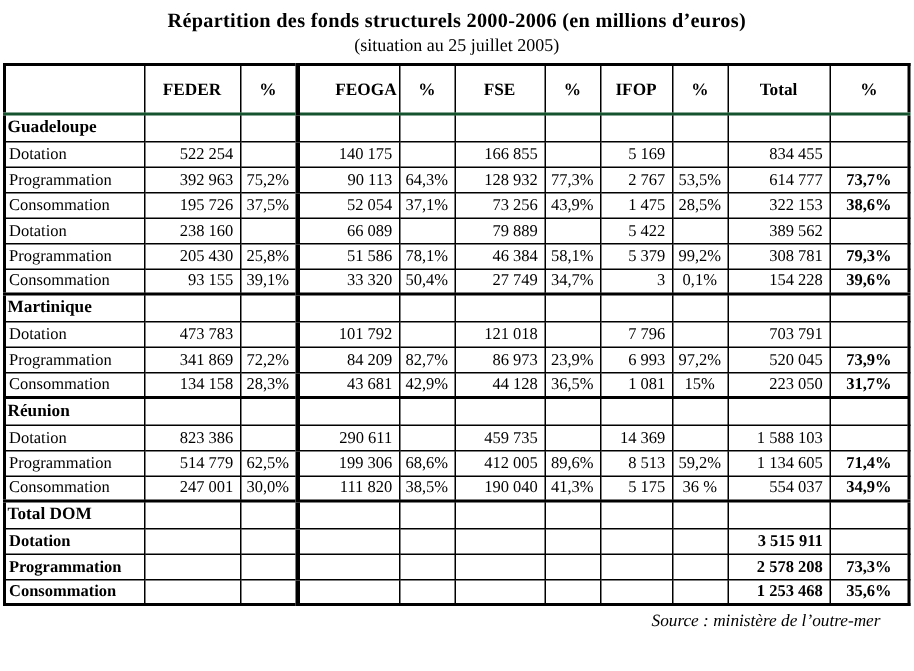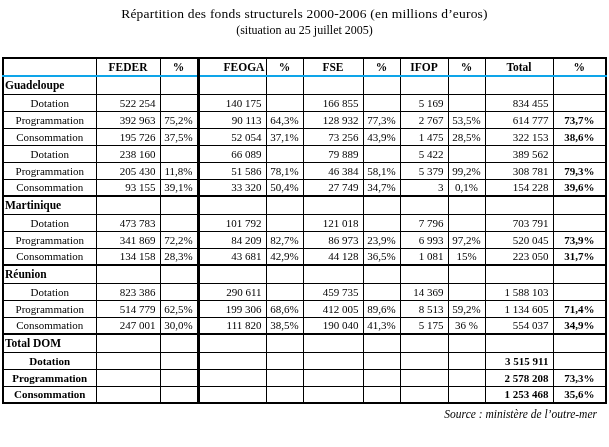--- a/index.html
+++ b/index.html
@@ -4,64 +4,64 @@
 <style>
   html,body{margin:0;padding:0;background:#ffffff;}
   body{
     width:609px;height:447px;
     font-family:"Liberation Serif","DejaVu Serif",serif;
     color:#000;
     position:relative;
   }
   .title{
     text-align:center;
-    font-weight:normal;
+    font-weight:bold;
     font-size:13.5px;
     padding-top:6px;
     letter-spacing:0.2px;
   }
   .subtitle{
     text-align:center;
     font-size:12px;
     margin-top:1px;
-    margin-bottom:19px;
+    margin-bottom:4px;
   }
   table{
     border-collapse:collapse;
     table-layout:fixed;
     margin-left:2px;
     width:604px;
     border:2px solid #000;
   }
   th,td{
     border:1px solid #000;
     font-size:11px;
     padding:0 2px;
     overflow:hidden;
     white-space:nowrap;
   }
-  thead tr{height:18px;border-bottom:2px solid #0ea5e9;}
+  thead tr{height:33px;border-bottom:2px solid #14532d;}
   thead th{font-weight:bold;text-align:center;font-size:11.5px;}
   
   th:nth-child(4),td:nth-child(4){border-left:3px solid #000;padding-left:24px;}
   tr.region-row{height:18px;border-top:2px solid #000;}
   tr.region-row td.region-label{
     font-weight:bold;text-align:left;font-size:11.5px;padding-left:1px;
   }
   tr.data-row{height:17px;}
-  td.row-label{text-align:center;padding-right:2px;}
+  td.row-label{text-align:left;padding-right:2px;}
   td.num-cell{text-align:right;padding-right:4px;}
   td.pct-cell{text-align:center;}
   td:nth-child(11){font-weight:bold;}
   tr.bold-row td{font-weight:bold;}
   .source{
     text-align:right;
     font-style:italic;
     font-size:11.5px;
-    padding-right:12px;
+    padding-right:22px;
     margin-top:4px;
   }
   
   col.c-label{width:93px;}
   col.c-feder{width:64px;}  col.c-p1{width:38px;}
   col.c-feoga{width:68px;}  col.c-p2{width:37px;}
   col.c-fse{width:60px;}    col.c-p3{width:37px;}
   col.c-ifop{width:48px;}   col.c-p4{width:37px;}
   col.c-total{width:68px;}  col.c-p5{width:53px;}
 </style>
@@ -162,21 +162,21 @@
         <td class="num-cell">79 889</td>
         <td class="pct-cell"></td>
         <td class="num-cell">5 422</td>
         <td class="pct-cell"></td>
         <td class="num-cell">389 562</td>
         <td class="pct-cell"></td>
       </tr>
       <tr class="data-row">
         <td class="row-label">Programmation</td>
         <td class="num-cell">205 430</td>
-        <td class="pct-cell">11,8%</td>
+        <td class="pct-cell">25,8%</td>
         <td class="num-cell">51 586</td>
         <td class="pct-cell">78,1%</td>
         <td class="num-cell">46 384</td>
         <td class="pct-cell">58,1%</td>
         <td class="num-cell">5 379</td>
         <td class="pct-cell">99,2%</td>
         <td class="num-cell">308 781</td>
         <td class="pct-cell">79,3%</td>
       </tr>
       <tr class="data-row">

